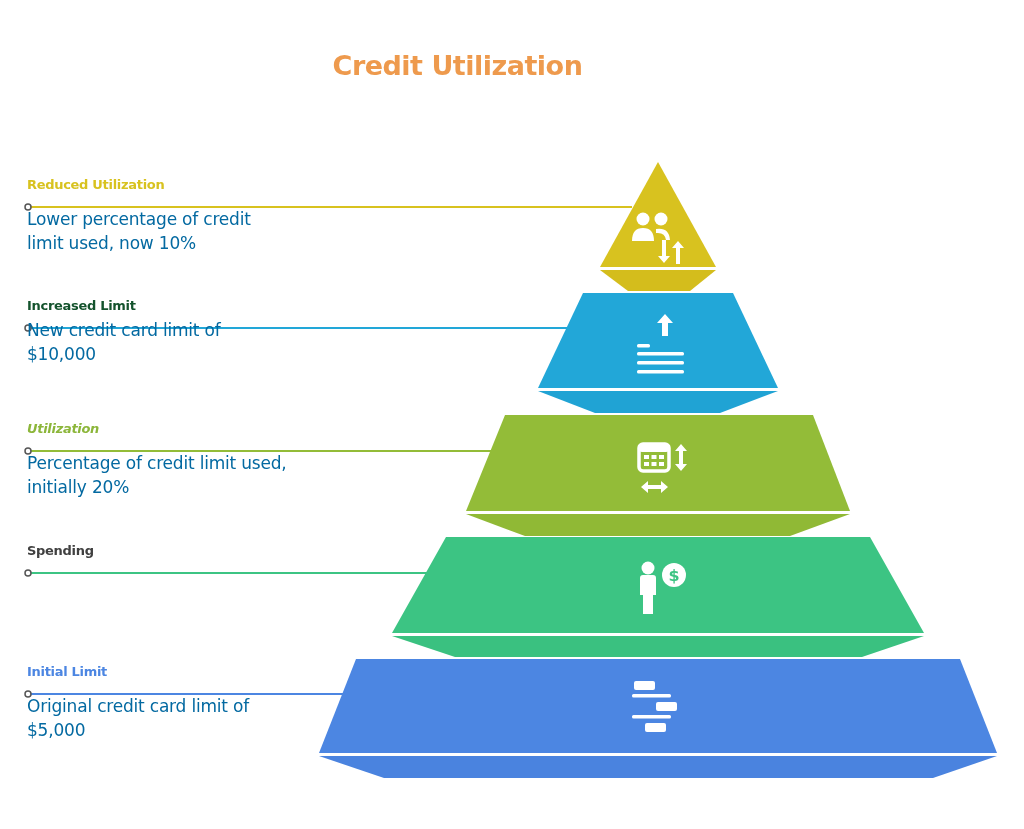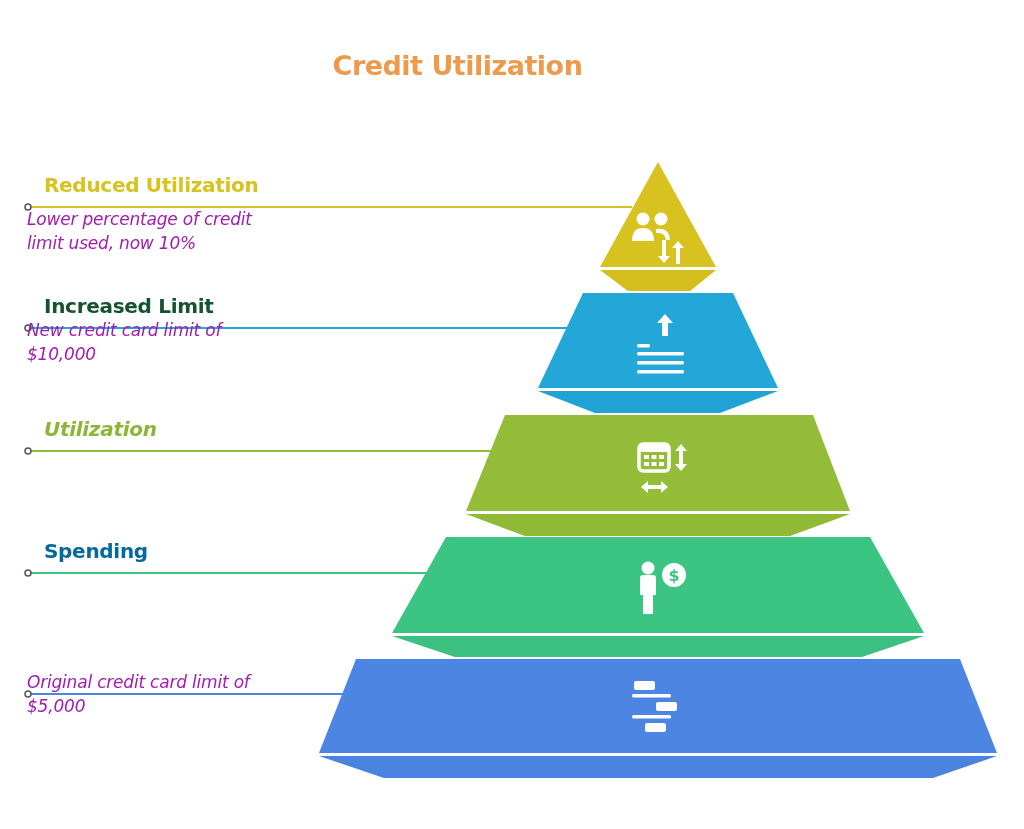--- a/index.html
+++ b/index.html
@@ -1,21 +1,21 @@
 <!DOCTYPE html>
 <html><head>
 <meta charset="utf-8">
 <style>
   html, body { margin:0; padding:0; background:#ffffff; }
   body { width:1024px; height:829px; position:relative; overflow:hidden; font-family:"Liberation Sans", sans-serif; }
   .title { position:absolute; left:0; width:915px; top:50px; text-align:center; font-size:27px; font-weight:bold; color:#EE9A4D; font-family:"DejaVu Sans", sans-serif; letter-spacing:-0.5px; }
   svg.pyr { position:absolute; left:0; top:0; }
   .label { position:absolute; left:27px; }
-  .label .head { font-family:"DejaVu Sans", sans-serif; font-weight:bold; font-size:20px; letter-spacing:-0.3px; line-height:24px;margin-left:17px; }
-  .label .desc { font-family:"DejaVu Sans", sans-serif; font-size:17px; color:#a21caf; line-height:24px; margin-top:10px; width:260px; letter-spacing:-0.2px;font-style:italic; }
+  .label .head { font-family:"DejaVu Sans", sans-serif; font-weight:bold; font-size:13px; letter-spacing:-0.3px; line-height:24px; }
+  .label .desc { font-family:"DejaVu Sans", sans-serif; font-size:17px; color:#0369a1; line-height:24px; margin-top:10px; width:260px; letter-spacing:-0.2px; }
 </style>
 </head>
 <body>
 
 <div class="title">Credit Utilization</div>
 
 <svg class="pyr" width="1024" height="829" viewBox="0 0 1024 829">
 
   <g>
     <line x1="28" y1="207" x2="632" y2="207" stroke="#D8C21F" stroke-width="2"></line>
@@ -102,21 +102,23 @@
   <div class="desc">Lower percentage of credit limit used, now 10%</div>
 </div>
 
 <div class="label" style="top:294px;">
   <div class="head" style="color:#14532d;">Increased Limit</div>
   <div class="desc" style="margin-top:0;">New credit card limit of $10,000</div>
 </div>
 
 <div class="label" style="top:417px;">
   <div class="head" style="color:#8CB63A;font-style:italic;">Utilization</div>
+  <div class="desc">Percentage of credit limit used, initially 20%</div>
 </div>
 
 <div class="label" style="top:539px;">
-  <div class="head" style="color:#0369a1;">Spending</div>
+  <div class="head" style="color:#404040;">Spending</div>
 </div>
 
 <div class="label" style="top:660px;">
+  <div class="head" style="color:#4C86E2;">Initial Limit</div>
   <div class="desc" style="">Original credit card limit of $5,000</div>
 </div>
 
 </body></html>

